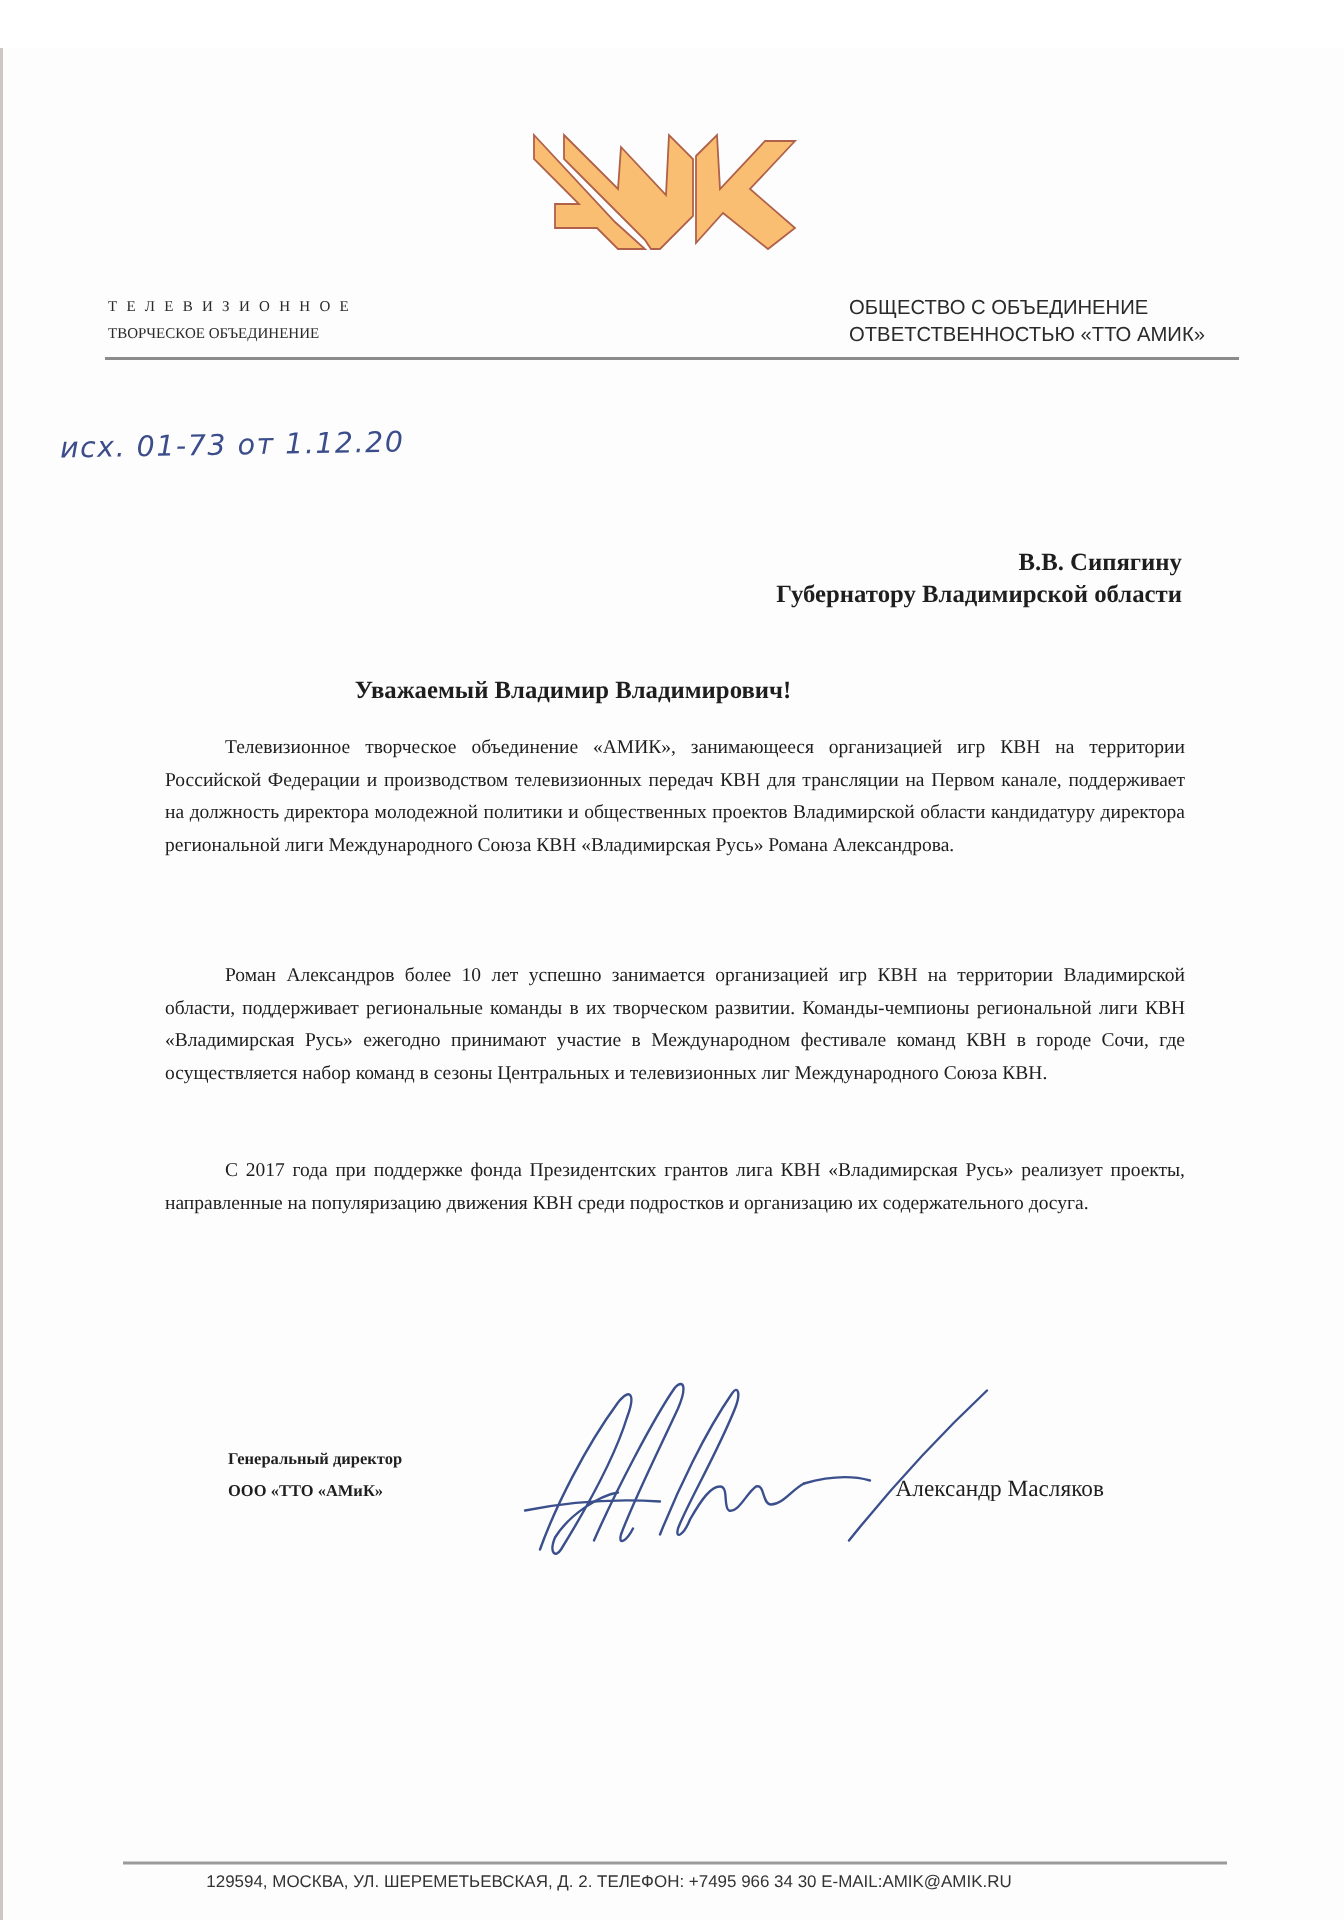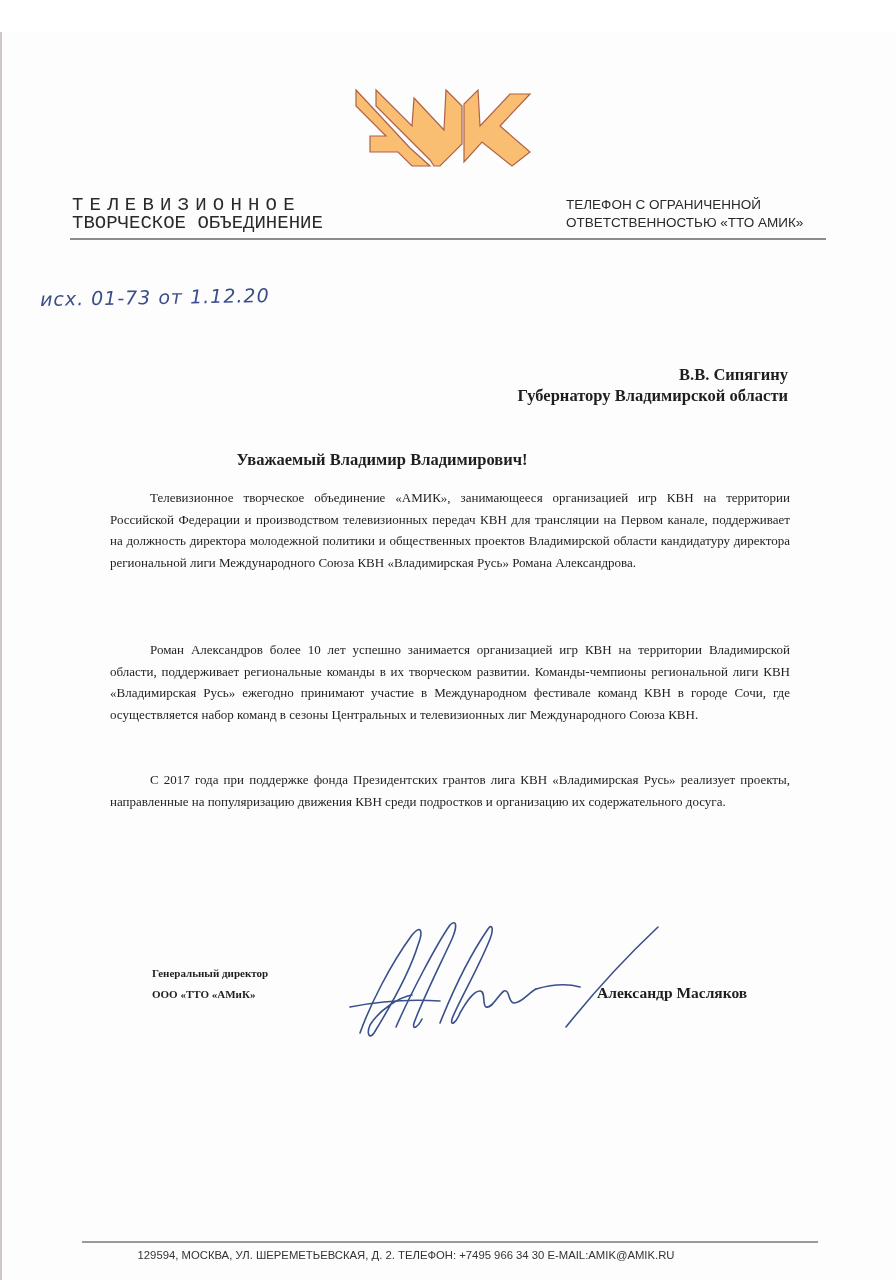--- a/index.html
+++ b/index.html
@@ -5,40 +5,40 @@
   html, body { margin:0; padding:0; }
   body {
     width:896px; height:1280px; overflow:hidden;
     background:#ffffff; position:relative;
     font-family:"Liberation Serif", serif; color:#1e1e1e;
   }
   .page { position:absolute; left:0; top:0; width:896px; height:1280px; background:#fdfdfd; }
   .left-edge { position:absolute; left:0; top:32px; width:2px; height:1248px; background:#cfc6c6; }
   .top-shade { position:absolute; left:0; top:0; width:896px; height:32px; background:#ffffff; }
 
-  .hdr-left { position:absolute; left:72px; top:196px; font-family:Liberation Mono, monospace; font-size:19px; color:#2a2a2a; line-height:18px; }
+  .hdr-left { position:absolute; left:72px; top:196px; font-family:Liberation Serif, serif; font-size:10px; color:#2a2a2a; line-height:18px; }
   .hdr-left .spaced { letter-spacing:6.2px; }
   .hdr-right { position:absolute; left:566px; top:196px; font-family:"Liberation Sans", sans-serif; font-size:13.5px; color:#2a2a2a; line-height:18px; }
   .logo { position:absolute; left:352px; top:86px; }
   .logo-text { position:absolute; left:352px; top:170px; width:182px; font-family:"Liberation Sans", sans-serif; color:#333; text-align:center; }
   .logo-text .l1, .logo-text .l2 { font-size:27px; line-height:24px; letter-spacing:-1px; transform:scaleX(0.86); transform-origin:center; white-space:nowrap; font-weight:300; }
   .logo-text .l3 { font-size:8px; letter-spacing:8px; margin-top:3px; }
   .hdr-rule { position:absolute; left:70px; top:238px; width:756px; height:2px; background:#8c8c8c; }
 
   .outgoing { position:absolute; left:40px; top:286px; font-family:"DejaVu Sans", sans-serif; font-style:italic; font-size:19px; color:#3b4d8a; letter-spacing:1px; transform:rotate(-1deg); }
 
   .addressee { position:absolute; right:108px; top:364px; text-align:right; font-weight:bold; font-size:16.5px; line-height:21px; }
   .salutation { position:absolute; left:0; width:764px; top:450px; text-align:center; font-weight:bold; font-size:16.5px; }
 
   .body-text { position:absolute; left:110px; width:680px; font-size:13px; line-height:21.5px; text-align:justify; }
   .body-text p { margin:0; text-indent:40px; }
   .p1 { top:487px; } .p2 { top:639px; } .p3 { top:769px; } .p4 { top:857px; }
 
   .sign-title { position:absolute; left:152px; top:963px; font-weight:bold; font-size:11px; line-height:21px; }
-  .sign-name { position:absolute; left:597px; top:984px; font-weight:bold; font-size:15.5px; }
+  .sign-name { position:absolute; left:597px; top:984px; font-weight:normal; font-size:15.5px; }
   .signature { position:absolute; left:340px; top:915px; }
 
   .ftr-rule { position:absolute; left:82px; top:1241px; width:736px; height:2px; background:#9a9a9a; }
   .footer { position:absolute; left:0; width:812px; top:1249px; text-align:center; font-family:"Liberation Sans", sans-serif; font-size:11.3px; color:#333; }
 </style>
 </head>
 <body>
 
 <div class="page">
   <div class="top-shade"></div>
@@ -51,21 +51,21 @@
 
   <svg class="logo" width="182" height="82" viewBox="0 0 182 82">
     <g fill="#f9be72" stroke="#b0614a" stroke-width="1.2" stroke-linejoin="miter">
       <polygon points="4,4 58,62 78,80 60,80 46,66 18,66 18,50 34,50 4,20"></polygon>
       <polygon points="24,4 60,40 62,12 92,44 94,4 110,20 110,58 88,80 82,80 78,74 58,54 38,34 24,20"></polygon>
       <polygon points="112,18 126,4 128,40 158,8 178,8 148,40 178,66 160,80 130,56 112,76"></polygon>
     </g>
   </svg>
 
   <div class="hdr-right">
-    <div>ТЕЛЕФОН С ОГРАНИЧЕННОЙ</div>
+    <div>ОБЩЕСТВО С ОБЪЕДИНЕНИЕ</div>
     <div>ОТВЕТСТВЕННОСТЬЮ «ТТО АМИК»</div>
   </div>
   <div class="hdr-rule"></div>
 
   <div class="outgoing">исх. 01-73 от 1.12.20</div>
 
   <div class="addressee">
     <div>В.В. Сипягину</div>
     <div>Губернатору Владимирской области</div>
   </div>

